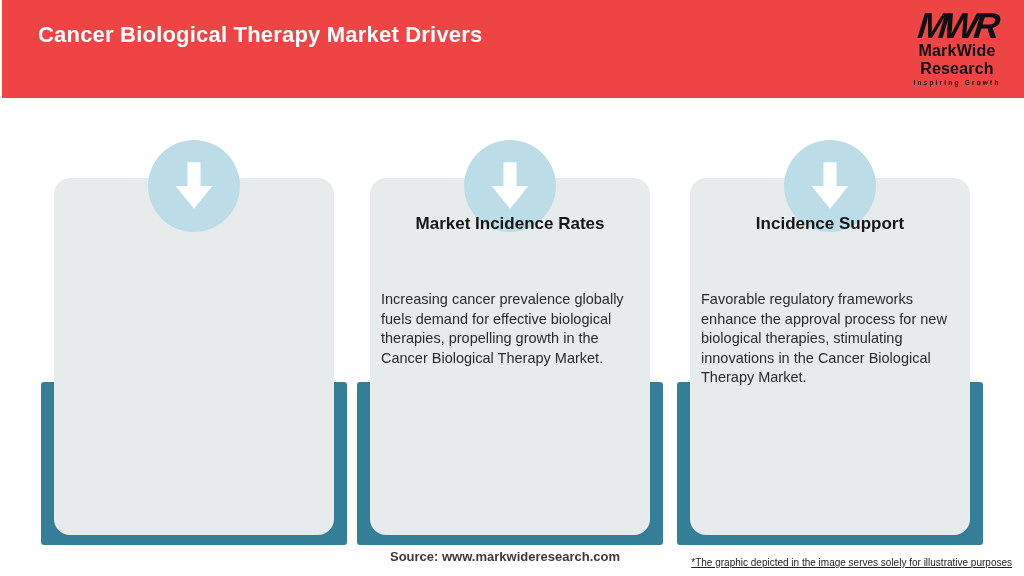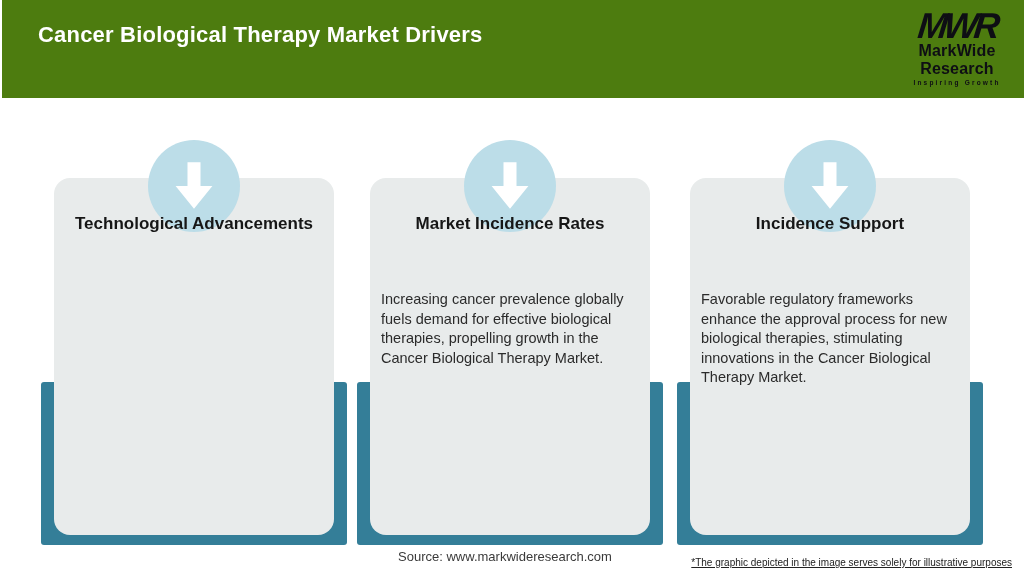--- a/index.html
+++ b/index.html
@@ -8,21 +8,21 @@
     font-family: "Liberation Sans", sans-serif;
     background: #ffffff;
     position: relative;
     overflow: hidden;
   }
   .stage { position: absolute; inset: 0; width: 1024px; height: 576px; }
 
   
   .header {
     position: absolute; top: 0; left: 2px; right: 0; height: 98px;
-    background: #4d7c0f;
+    background: #ef4444;
   }
   .header-title {
     position: absolute; left: 36px; top: 22px;
     color: #ffffff; font-size: 22px; font-weight: bold;
     letter-spacing: 0.2px;
   }
   .logo {
     position: absolute; top: 8px; right: 12px; width: 110px;
     text-align: center; color: #0e0e14;
   }
@@ -68,21 +68,21 @@
   }
   .card-body {
     position: absolute; top: 150px; left: 11px; right: 7px;
     font-size: 14.5px; line-height: 19.5px; color: #2b2b2b;
     z-index: 2;
   }
 
   
   .footer-source {
     position: absolute; left: 300px; top: 549px; width: 410px;
-    text-align: center; font-size: 13px; font-weight: normal; color: #3a3a3a;
+    text-align: center; font-size: 13px; font-weight: bold; color: #3a3a3a;
   }
   .footer-disclaimer {
     position: absolute; right: 12px; top: 557px;
     font-size: 10px; color: #222222; text-decoration: underline;
   }
 </style>
 </head>
 <body>
 
 <div class="stage">
@@ -97,21 +97,20 @@
   </div>
 
   <div class="card-group g1">
     <div class="underlay"></div>
     <div class="card"></div>
     <div class="arrow-circle">
       <svg viewBox="0 0 40 48">
         <polygon points="14,2 26,2 26,24 37,24 20,45 3,24 14,24" fill="#ffffff"></polygon>
       </svg>
     </div>
-    <div class="card-title">Technological Advancements</div>
   </div>
 
   <div class="card-group g2">
     <div class="underlay"></div>
     <div class="card"></div>
     <div class="arrow-circle">
       <svg viewBox="0 0 40 48">
         <polygon points="14,2 26,2 26,24 37,24 20,45 3,24 14,24" fill="#ffffff"></polygon>
       </svg>
     </div>

